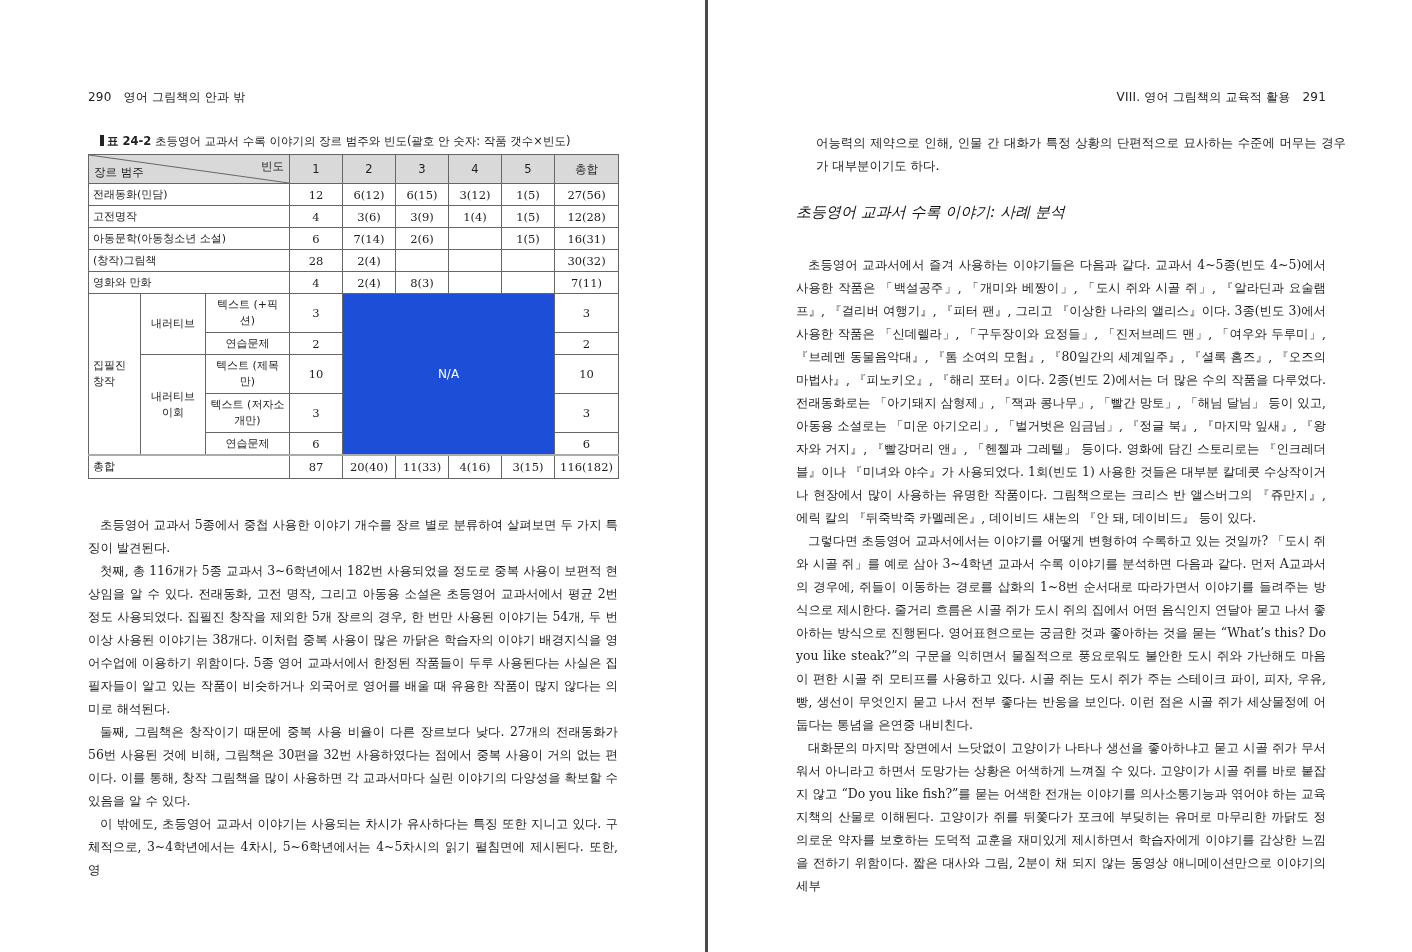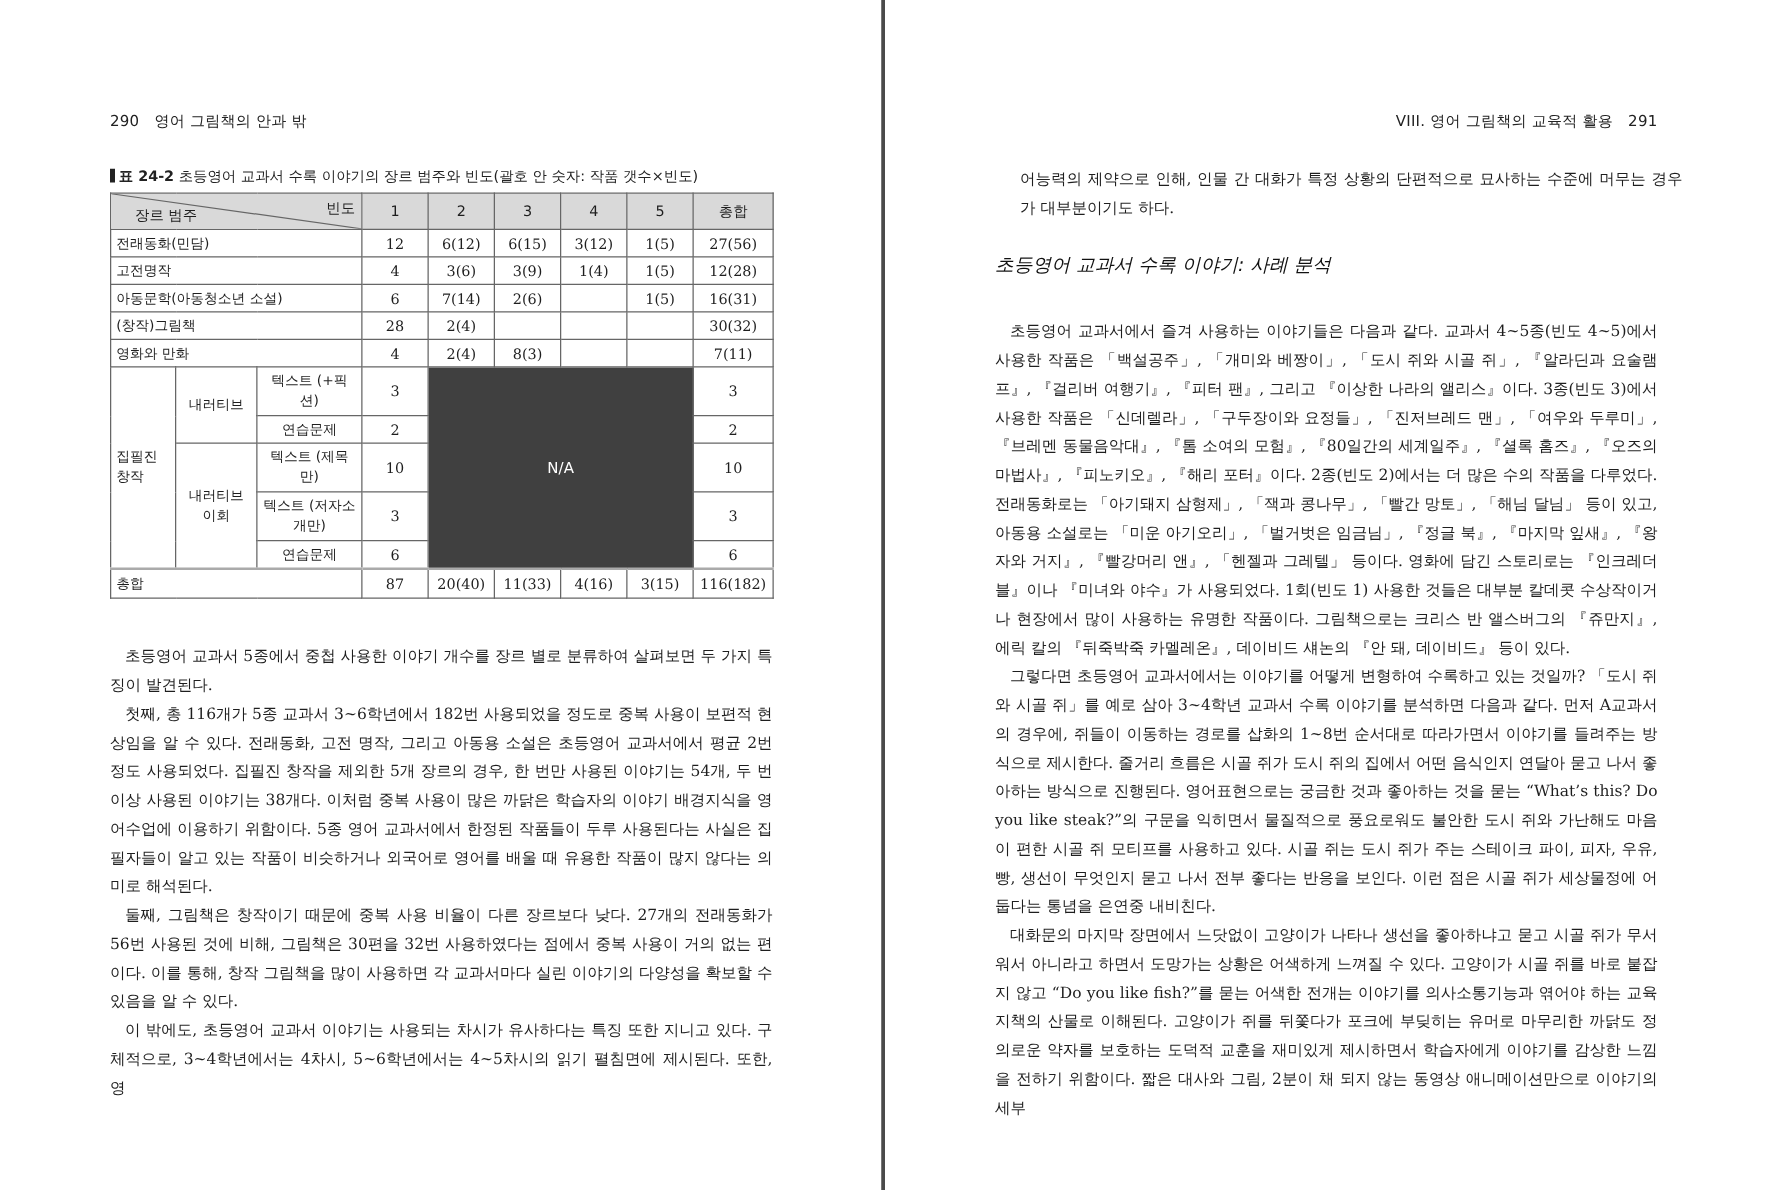--- a/index.html
+++ b/index.html
@@ -6,34 +6,34 @@
   body { width:1412px; height:952px; background:#ffffff; position:relative; overflow:hidden;
          font-family:"DejaVu Serif", serif; color:#1e1e1e; }
   .divider { position:absolute; left:705px; top:0; width:3px; height:952px; background:#4a4a4a; }
   .page { position:absolute; top:0; height:952px; }
   .page.left { left:88px; width:530px; }
   .page.right { left:796px; width:530px; }
   .running-head { position:absolute; top:89px; font-family:"DejaVu Sans", sans-serif; font-size:12px; color:#222; letter-spacing:0.2px; }
   .page.left .running-head { left:0; }
   .page.right .running-head { right:0; }
   .running-head .pn { margin:0 6px; }
-  .table-caption { position:absolute; left:0; top:134px; font-family:"DejaVu Sans", sans-serif; font-size:11.5px; color:#222; white-space:nowrap; }
+  .table-caption { position:absolute; left:12px; top:134px; font-family:"DejaVu Sans", sans-serif; font-size:11.5px; color:#222; white-space:nowrap; }
   .table-caption .mark { display:inline-block; width:4px; height:11px; background:#222; margin-right:3px; vertical-align:-1px; }
   .table-caption b { font-weight:bold; }
   table.data { position:absolute; left:0; top:154px; border-collapse:collapse; width:530px;
                font-size:11.5px; table-layout:fixed; }
   table.data td { border:1px solid #666; height:21px; padding:0 4px; text-align:center; vertical-align:middle; line-height:16px; }
   table.data td.lab { text-align:left; font-family:"DejaVu Sans", sans-serif; font-size:11px;margin-left:22px; }
   table.data td.ko { font-family:"DejaVu Sans", sans-serif; font-size:11px; }
   table.data tr.head td { background:#d9d9d9; height:28px; font-family:"DejaVu Sans", sans-serif; font-size:11.5px; }
   table.data tr.head td.corner { position:relative; text-align:left; padding:0; }
   .corner .slash { position:absolute; left:0; top:0; width:100%; height:100%; }
   .corner .c-tr { position:absolute; right:5px; top:3px; }
-  .corner .c-bl { position:absolute; left:19px; bottom:3px;margin-top:37px; }
-  table.data td.na { background:#404040; color:#ffffff; font-family:"DejaVu Sans", sans-serif; font-size:12px; }
+  .corner .c-bl { position:absolute; left:5px; bottom:3px;margin-top:37px; }
+  table.data td.na { background:#1d4ed8; color:#ffffff; font-family:"DejaVu Sans", sans-serif; font-size:12px; }
   table.data tr.tall td { height:38px; }
   table.data tr.total td { height:22px; border-top:2px solid #aaa; }
   .text-block { position:absolute; left:0; width:530px; font-size:12.4px; line-height:23px; text-align:justify; }
   .text-block p { margin:0; text-indent:12px; }
   .text-block p.cont { text-indent:0; }
   .section-heading { position:absolute; left:0; top:203px; font-family:"DejaVu Sans", sans-serif; font-size:15px; color:#111;font-style:italic; }
 </style>
 </head>
 <body>
 

